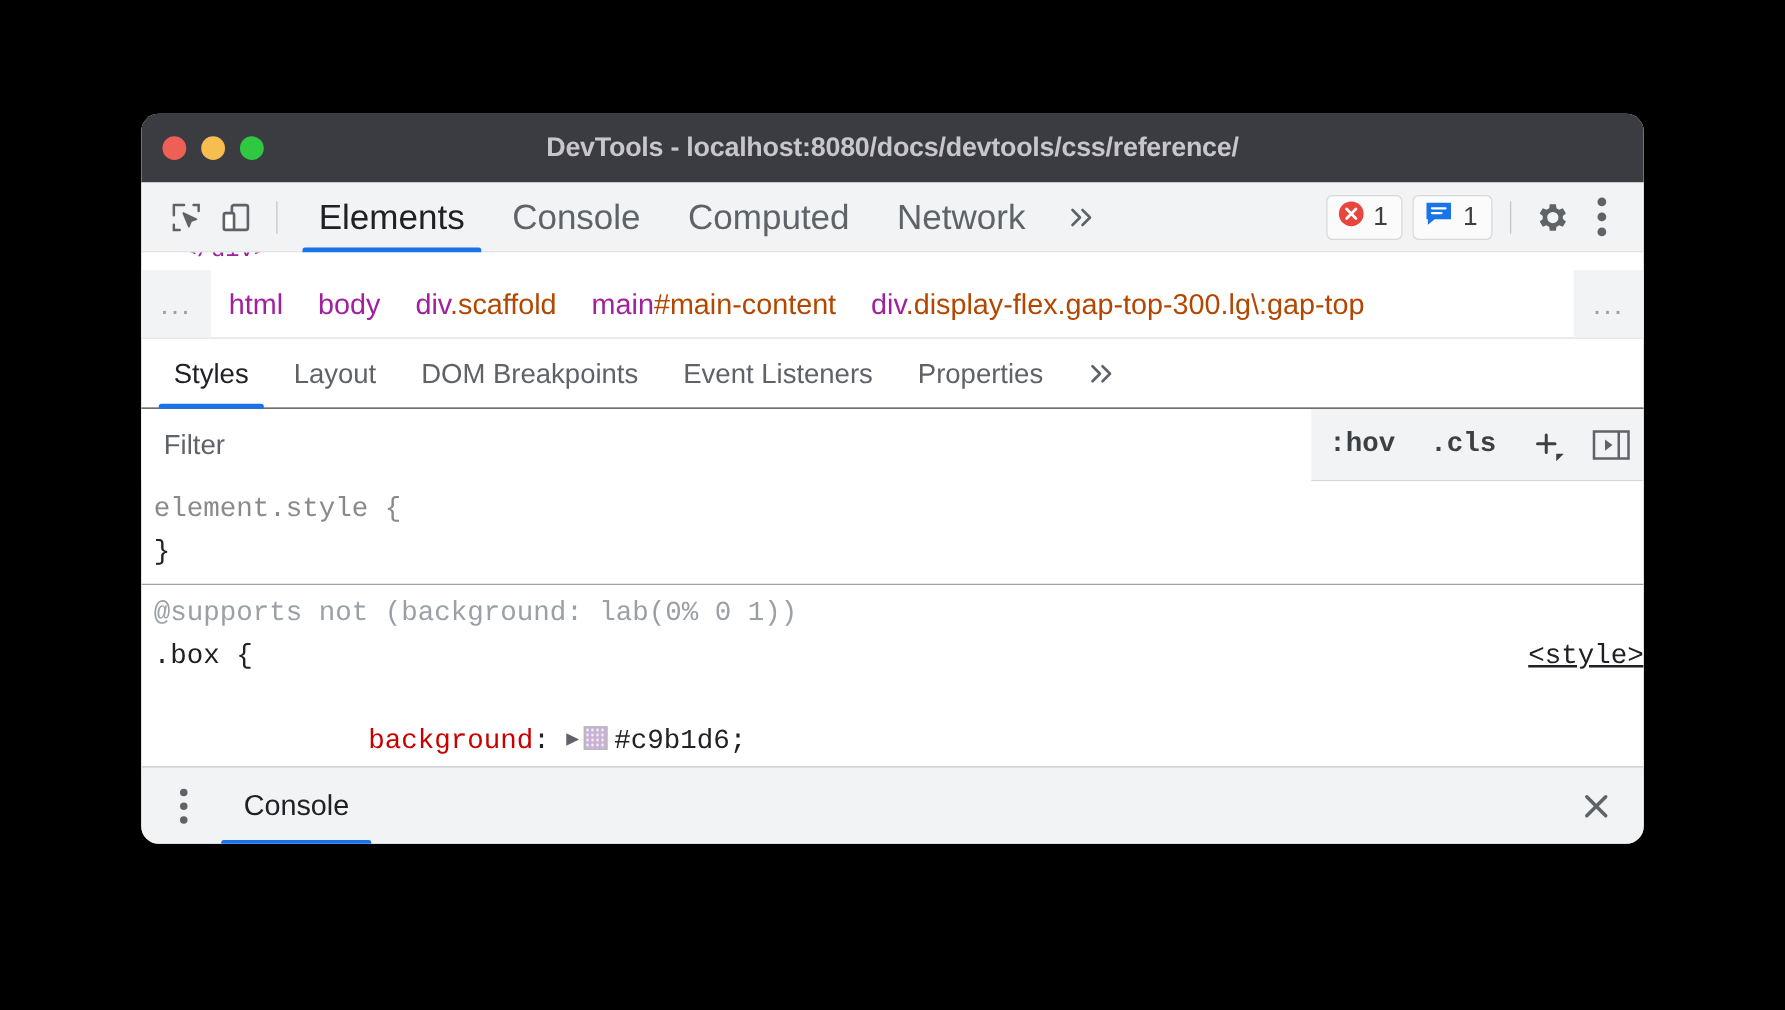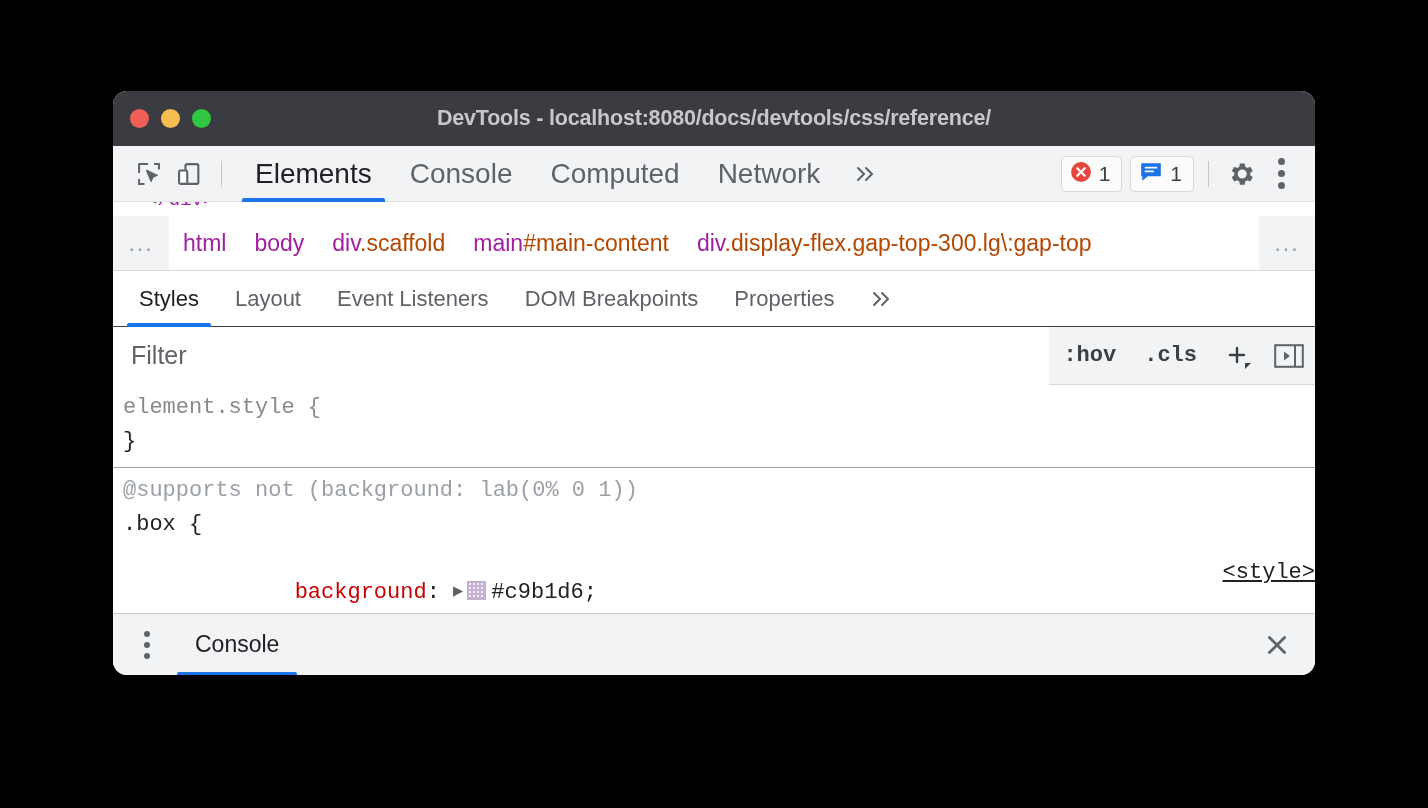--- a/index.html
+++ b/index.html
@@ -264,21 +264,21 @@
     align-items: center;
     border-bottom: 1px solid #d8d8d8;
   }
   #filter-input {
     flex: 1;
     height: 58px;
     background: #ffffff;
     border: none;
     outline: none;
     padding: 0 18px;
-    font-size: 25px;
+    font-size: 22px;
     color: #202124;
     font-family: "Liberation Sans", sans-serif;
   }
   #filter-input::placeholder { color: #5f6368; }
   .fb-btn {
     height: 46px;
     display: flex;
     align-items: center;
     justify-content: center;
     padding: 0 14px;
@@ -341,21 +341,20 @@
   .stylesheet-link {
     position: absolute;
     right: 0;
     top: 40px;
     font-family: "Liberation Mono", monospace;
     font-size: 22px;
     color: #202124;
     text-decoration: underline;
     cursor: pointer;
     white-space: nowrap;
-    margin-top: 48px;
   }
 
   
   #drawer {
     position: absolute;
     left: 0;
     bottom: 0;
     width: 100%;
     height: 62px;
     background: #f1f3f4;
@@ -537,24 +536,24 @@
     </div>
 
     <div id="pane-tabs">
       <div class="ptab selected">
         <span>Styles</span>
       </div>
       <div class="ptab">
         <span>Layout</span>
       </div>
       <div class="ptab">
+        <span>DOM Breakpoints</span>
+      </div>
+      <div class="ptab">
         <span>Event Listeners</span>
-      </div>
-      <div class="ptab">
-        <span>DOM Breakpoints</span>
       </div>
       <div class="ptab">
         <span>Properties</span>
       </div>
       <div class="ptab-more">
         <svg width="26" height="20" viewBox="0 0 26 20" fill="none">
           <path d="M5 4l6 6-6 6M13 4l6 6-6 6" stroke="#5f6368" stroke-width="2.1" stroke-linecap="round" stroke-linejoin="round"></path>
         </svg>
       </div>
     </div>

